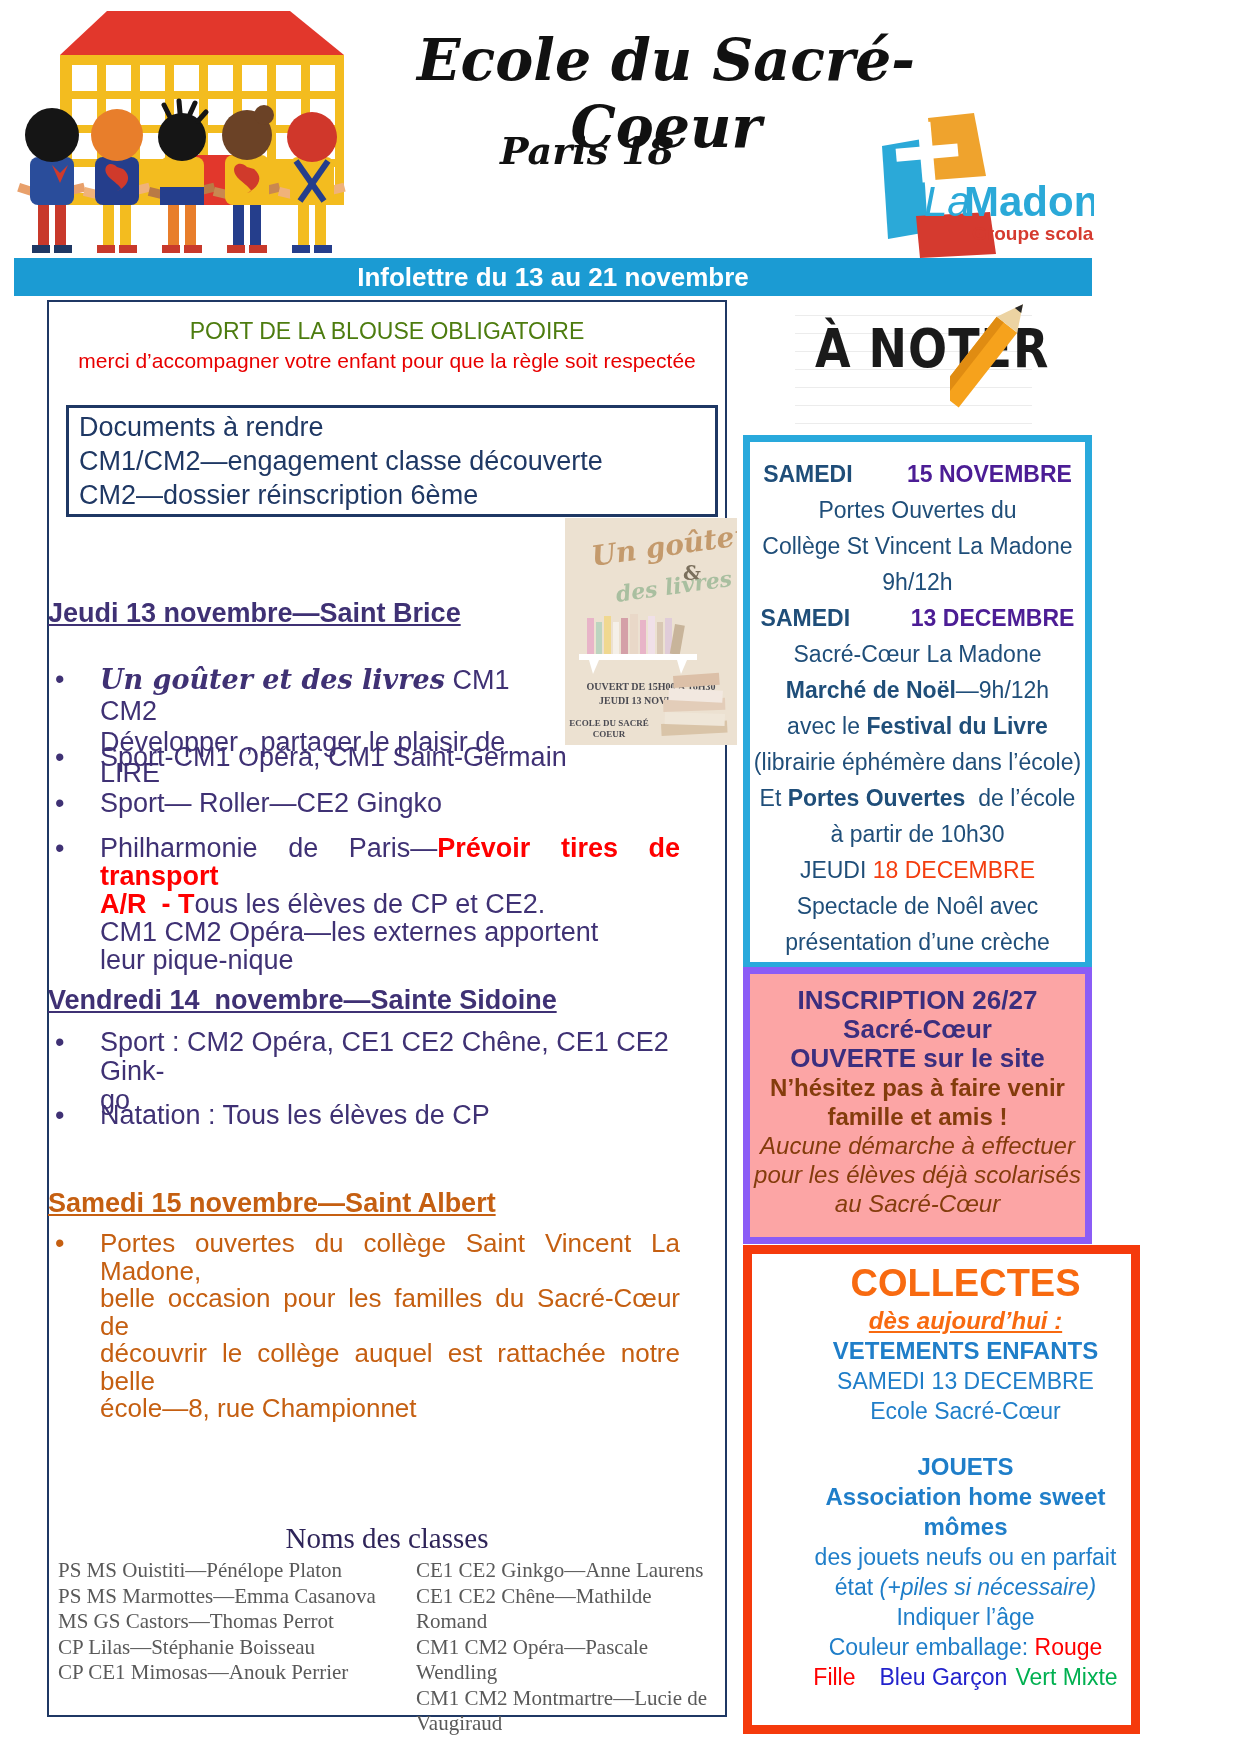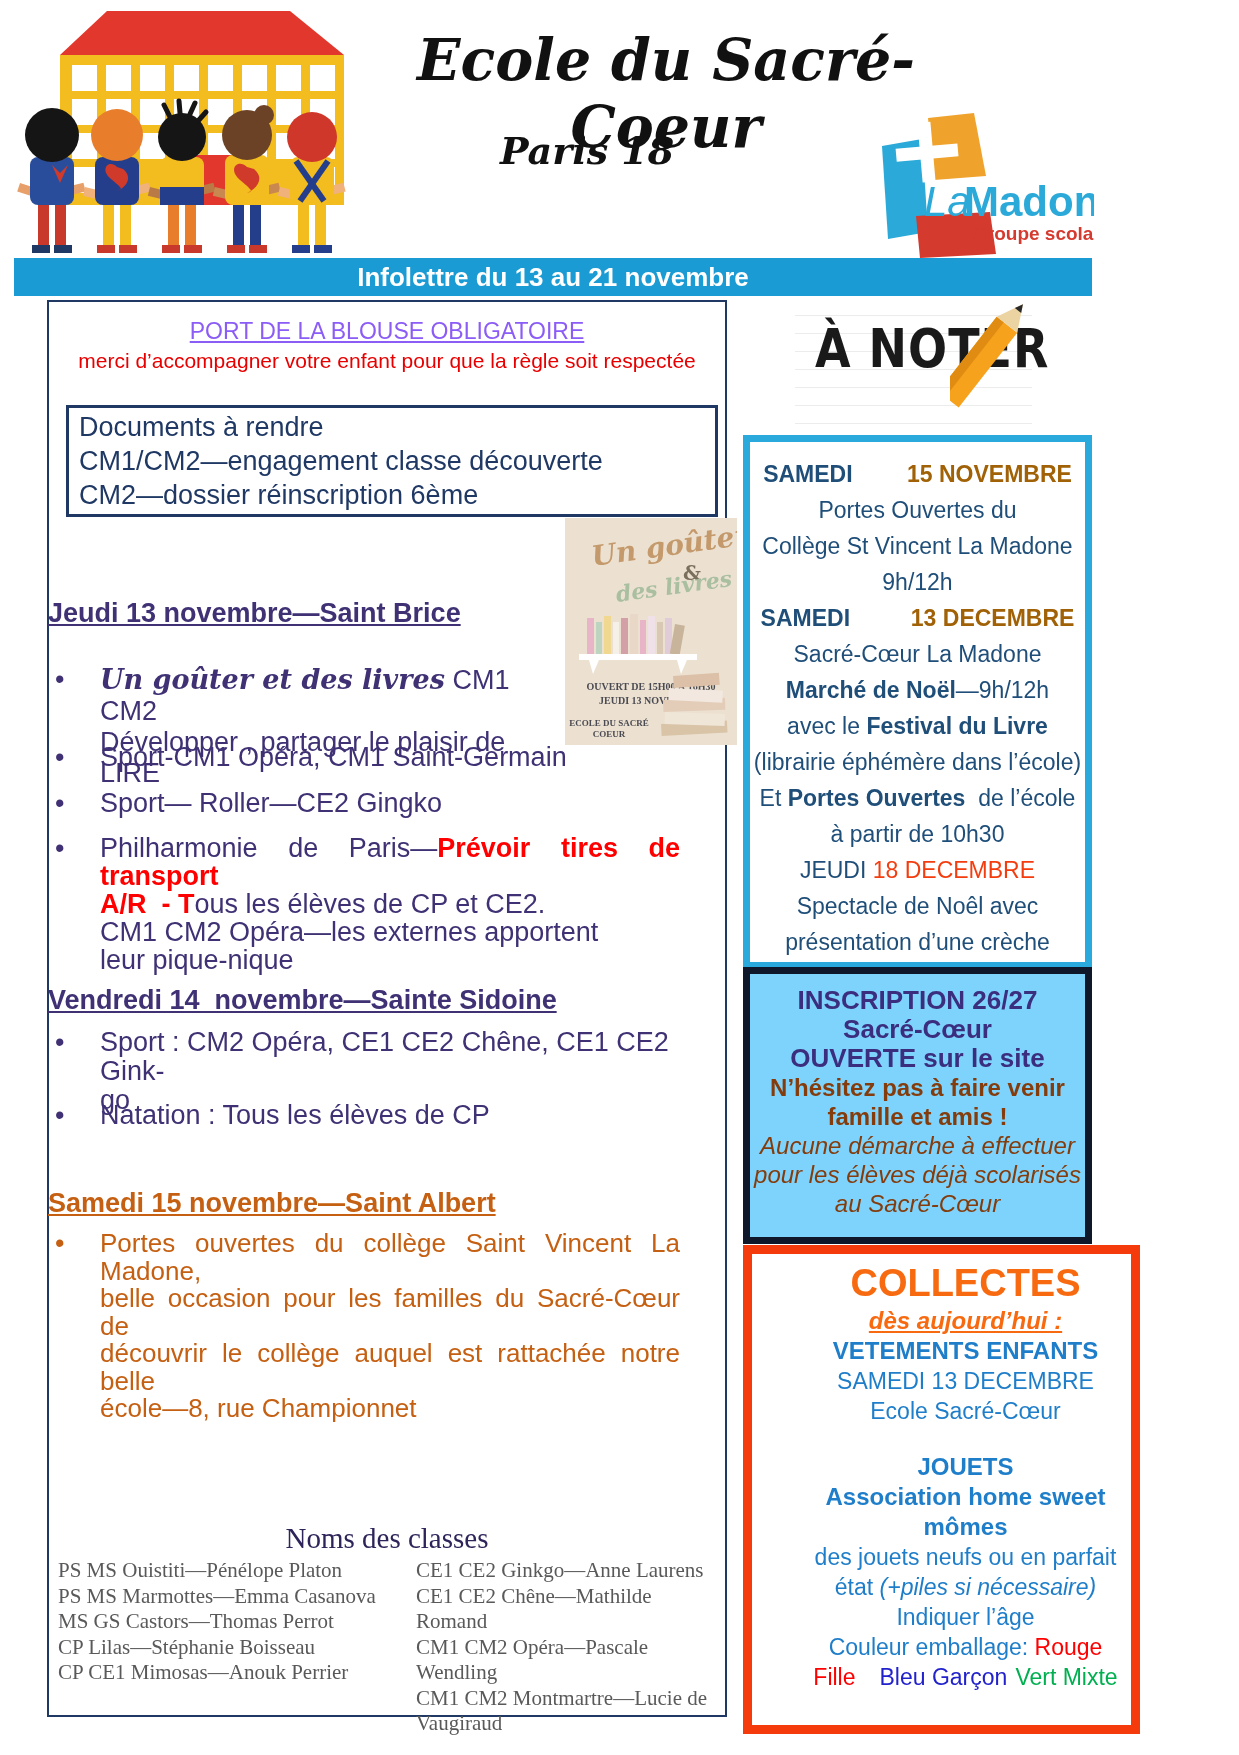--- a/index.html
+++ b/index.html
@@ -13,21 +13,21 @@
   
   #title-main{left:372px;top:26px;width:588px;text-align:center;font-size:57px;color:#111;}
   #title-city{left:500px;top:128px;width:300px;font-size:38px;color:#111;}
 
   
   #banner{left:14px;top:258px;width:1078px;height:38px;background:#1b9bd3;color:#fff;
           display:flex;align-items:center;justify-content:center;font-weight:bold;font-size:26px;}
 
   
   #main-box{left:47px;top:300px;width:676px;height:1413px;border:2px solid #1f3864;background:#fff;}
-  #notice1{left:49px;top:318px;width:676px;text-align:center;color:#8b5cf6;font-size:23px;text-decoration:underline;}
+  #notice1{left:49px;top:318px;width:676px;text-align:center;color:#4d7c0f;font-size:23px;}
   #notice2{left:49px;top:349px;width:676px;text-align:center;color:#e80000;font-size:21px;}
   #documents-box{left:66px;top:405px;width:636px;height:104px;border:3px solid #1f3864;color:#1f3864;
                  font-size:27px;line-height:34px;padding-left:10px;padding-top:2px;}
   .sec-head{font-weight:bold;text-decoration:underline;font-size:27px;}
   .purple{color:#3f3174;}
   .orange{color:#c55f11;}
   .brow{position:absolute;left:55px;width:625px;color:#3f3174;font-size:27px;}
   .brow .dot{position:absolute;left:0;top:0;font-size:27px;}
   .brow .btxt{display:block;margin-left:45px;}
   .just{text-align:justify;text-align-last:justify;}
@@ -44,23 +44,23 @@
 
   
   #anoter{left:795px;top:298px;width:237px;height:130px;background:
           repeating-linear-gradient(#ffffff 0px,#ffffff 17px,#d9d9d9 18px);}
   #anoter-text{left:815px;top:322px;font-size:46px;font-weight:bold;color:#1a1a1a;letter-spacing:1px;
                transform:scaleY(1.15);font-family:"DejaVu Sans",sans-serif;}
   #events-box{left:743px;top:435px;width:335px;height:506px;border:7px solid #29a9dc;background:#fff;
               text-align:center;color:#1f4e79;font-size:23px;line-height:36px;padding-top:14px;}
   .ev-navy{color:#1f4e79;}
   .ev-nb{color:#1f4e79;font-weight:bold;}
-  .ev-rb{color:#a16207;font-weight:bold;margin-left:48px;}
+  .ev-rb{color:#4c1d95;font-weight:bold;margin-left:48px;}
   .ev-r{color:#f43d0e;}
-  #inscr-box{left:743px;top:967px;width:335px;height:251px;border:7px solid #0f172a;background:#7dd3fc;
+  #inscr-box{left:743px;top:967px;width:335px;height:251px;border:7px solid #8b5cf6;background:#fca5a5;
              text-align:center;font-size:24px;line-height:29px;padding-top:12px;}
   .inscr-p{color:#3b2e7e;font-weight:bold;font-size:26px;}
   .inscr-b{color:#843c0c;font-weight:bold;font-size:24px;}
   .inscr-i{color:#843c0c;font-style:italic;font-size:24px;}
   #coll-box{left:743px;top:1245px;width:331px;height:465px;border:9px solid #f53a0c;background:#fff;
             text-align:center;font-size:23px;line-height:30px;padding-top:6px;padding-left:48px;}
   #coll-title{color:#f86a10;font-weight:bold;font-size:38px;line-height:46px;}
   #coll-sub{color:#f86a10;font-weight:bold;font-style:italic;text-decoration:underline;font-size:24px;}
   .coll-bb{color:#1f7ec9;font-weight:bold;font-size:24px;}
   .coll-b{color:#1f7ec9;}

